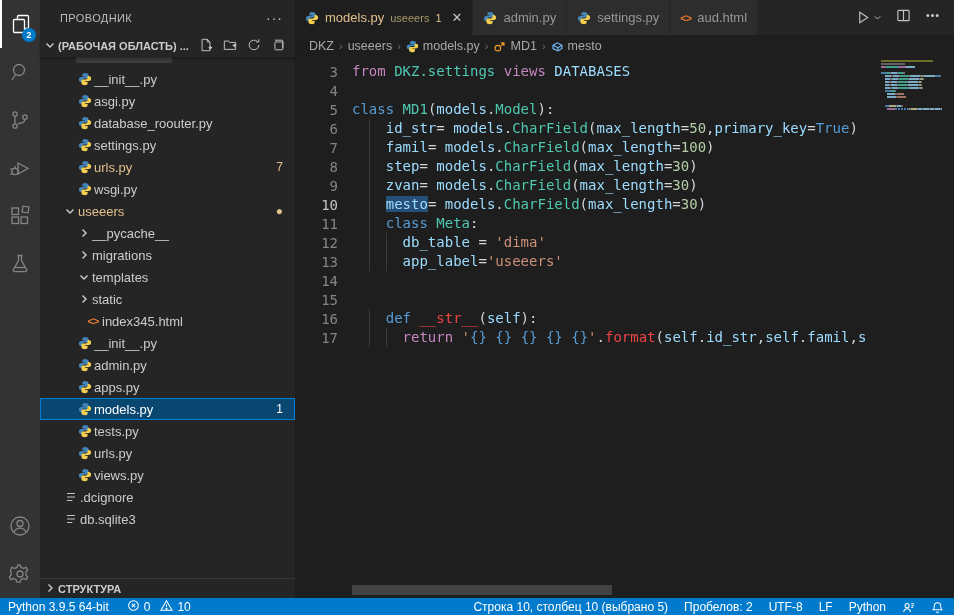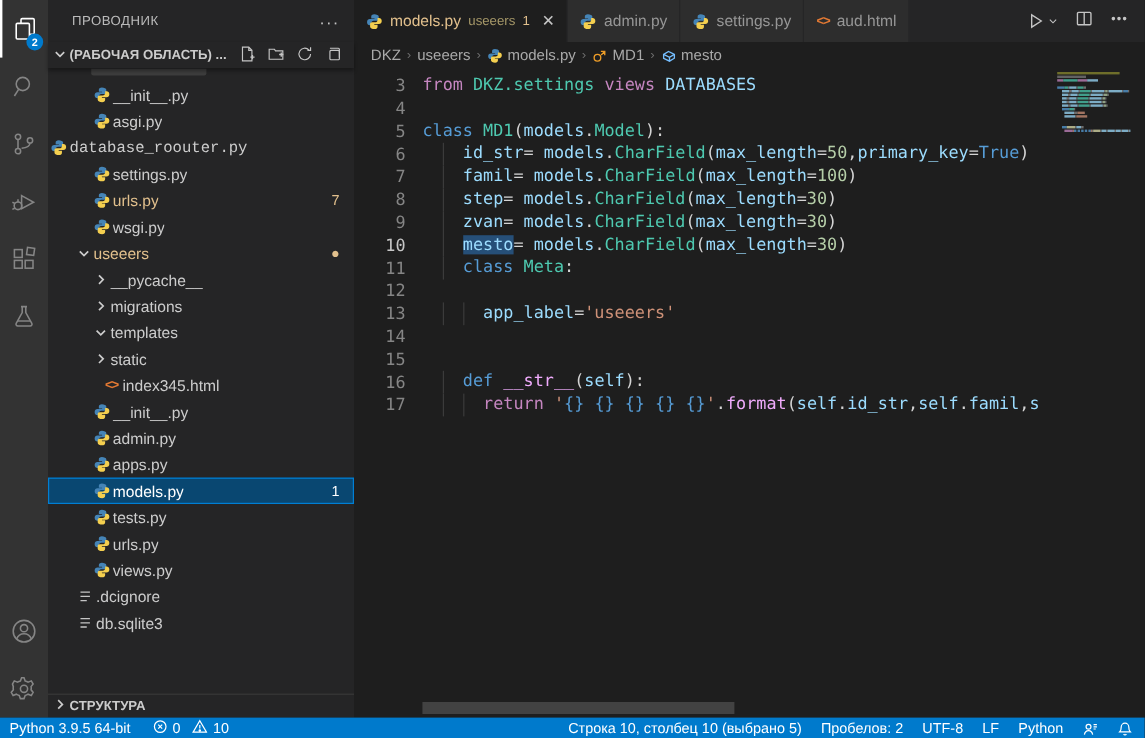--- a/index.html
+++ b/index.html
@@ -59,21 +59,21 @@
   
   .editor { flex:1; position:relative; overflow:hidden; font-family:"DejaVu Sans Mono","Liberation Mono",monospace; }
   .code { padding-top:5px; }
   .code-row { height:19px; display:flex; align-items:center; }
   .gutter { width:43px; flex:none; text-align:right; font-size:14px; color:#858585; }
   .gutter.cur { color:#c6c6c6; }
   .code-text { margin-left:14px; position:relative; white-space:pre; font-size:14px; line-height:19px; color:#d4d4d4; }
   .guide { position:absolute; top:0; bottom:0; width:1px; background:#3b3b3b; }
   .tk-kw { color:#c586c0; } .tk-kw2 { color:#569cd6; } .tk-type { color:#4ec9b0; }
   .tk-var { color:#9cdcfe; } .tk-num { color:#b5cea8; } .tk-str { color:#ce9178; }
-  .tk-fn { color:#f0abfc; } .tk-fmt { color:#569cd6; } .tk-plain { color:#d4d4d4; }
+  .tk-fn { color:#ef4444; } .tk-fmt { color:#569cd6; } .tk-plain { color:#d4d4d4; }
   .tk-sel { background:#264f78; }
 
   .minimap { position:absolute; top:0; right:7px; width:66px; padding-top:3px; }
   .mm-row { height:3px; white-space:nowrap; }
   .mm-row i { display:inline-block; height:2px; vertical-align:top; opacity:.75; }
   .mm-olive { background:#8a8a2f; }
   .hscroll { position:absolute; left:57px; bottom:3px; width:260px; height:10px; background:#424242; cursor:pointer; }
 
   
   .statusbar { height:17px; background:#007acc; color:#ffffff; display:flex; align-items:center; font-size:12px; padding:0 10px 0 8px; gap:18px; flex:none; }
@@ -189,21 +189,21 @@
           </div>
           <div class="row" style="padding-left: 36px;">
             <span class="fico">
               <svg width="14" height="14" viewBox="0 0 16 16">
                 <path fill="#4584b6" d="M7.9 1C6 1 5 1.9 5 3.2V5h3.1v.6H3.7C2.1 5.6 1 6.6 1 8.5s1.1 2.9 2.7 2.9H5V9.6C5 8.3 6 7.3 7.3 7.3h3.1c1.1 0 1.7-.7 1.7-1.8V3.2C12.1 1.9 10 1 7.9 1z"></path>
                 <path fill="#f4cf4f" d="M8.1 15c1.9 0 2.9-.9 2.9-2.2V11H7.9v-.6h4.4c1.6 0 2.7-1 2.7-2.9s-1.1-2.9-2.7-2.9H11v1.8c0 1.3-1 2.3-2.3 2.3H5.6c-1.1 0-1.7.7-1.7 1.8v2.3C3.9 14.1 6 15 8.1 15z"></path>
               </svg>
             </span>
             <span class="lbl">asgi.py</span>
           </div>
-          <div class="row" style=" font-family: Liberation Mono, monospace;">
+          <div class="row" style="padding-left: 36px;">
             <span class="fico">
               <svg width="14" height="14" viewBox="0 0 16 16">
                 <path fill="#4584b6" d="M7.9 1C6 1 5 1.9 5 3.2V5h3.1v.6H3.7C2.1 5.6 1 6.6 1 8.5s1.1 2.9 2.7 2.9H5V9.6C5 8.3 6 7.3 7.3 7.3h3.1c1.1 0 1.7-.7 1.7-1.8V3.2C12.1 1.9 10 1 7.9 1z"></path>
                 <path fill="#f4cf4f" d="M8.1 15c1.9 0 2.9-.9 2.9-2.2V11H7.9v-.6h4.4c1.6 0 2.7-1 2.7-2.9s-1.1-2.9-2.7-2.9H11v1.8c0 1.3-1 2.3-2.3 2.3H5.6c-1.1 0-1.7.7-1.7 1.8v2.3C3.9 14.1 6 15 8.1 15z"></path>
               </svg>
             </span>
             <span class="lbl">database_roouter.py</span>
           </div>
           <div class="row" style="padding-left: 36px;">
             <span class="fico">
@@ -499,20 +499,21 @@
             <div class="code-row">
               <div class="gutter cur">10</div>
               <div class="code-text"><span class="guide" style="left: 2ch;"></span><span class="tk-plain">    </span><span class="tk-var tk-sel">mesto</span><span class="tk-plain">= </span><span class="tk-var">models</span><span class="tk-plain">.</span><span class="tk-type">CharField</span><span class="tk-plain">(</span><span class="tk-var">max_length</span><span class="tk-plain">=</span><span class="tk-num">30</span><span class="tk-plain">)</span></div>
             </div>
             <div class="code-row">
               <div class="gutter">11</div>
               <div class="code-text"><span class="guide" style="left: 2ch;"></span><span class="tk-plain">    </span><span class="tk-kw2">class </span><span class="tk-type">Meta</span><span class="tk-plain">:</span></div>
             </div>
             <div class="code-row">
               <div class="gutter">12</div>
+              <div class="code-text"><span class="guide" style="left: 2ch;"></span><span class="guide" style="left: 4ch;"></span><span class="tk-plain">      </span><span class="tk-var">db_table</span><span class="tk-plain"> = </span><span class="tk-str">'dima'</span></div>
             </div>
             <div class="code-row">
               <div class="gutter">13</div>
               <div class="code-text"><span class="guide" style="left: 2ch;"></span><span class="guide" style="left: 4ch;"></span><span class="tk-plain">      </span><span class="tk-var">app_label</span><span class="tk-plain">=</span><span class="tk-str">'useeers'</span></div>
             </div>
             <div class="code-row">
               <div class="gutter">14</div>
               <div class="code-text"><span class="guide" style="left: 2ch;"></span><span class="guide" style="left: 4ch;"></span></div>
             </div>
             <div class="code-row">

